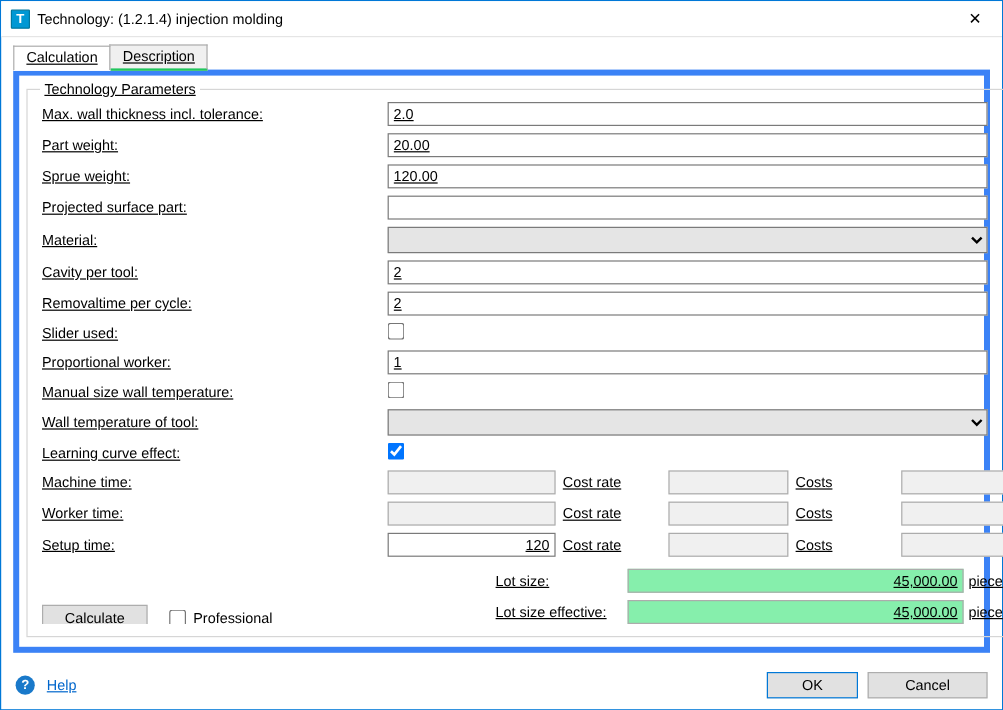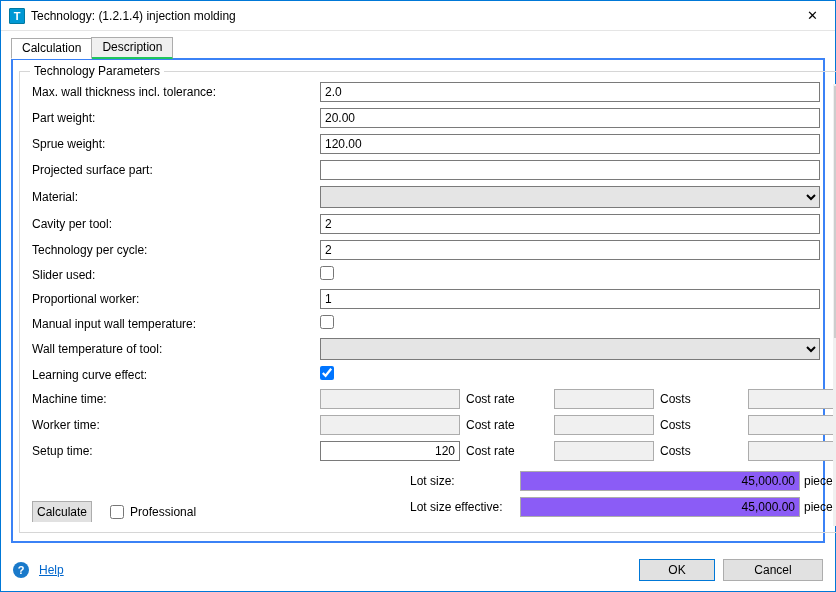--- a/index.html
+++ b/index.html
@@ -49,20 +49,21 @@
     justify-content: center;
     font-size: 13px;
     color: #000;
   }
 
   .body-area {
     flex: 1;
     padding: 8px 10px 6px 10px;
     display: flex;
     flex-direction: column;
+    text-decoration: underline;
   }
 
   .tabs {
     display: flex;
     align-items: flex-end;
     height: 20px;
     position: relative;
     z-index: 2;
   }
   .tab {
@@ -76,21 +77,21 @@
   .tab.active {
     border-bottom: 1px solid #fff;
     z-index: 3;
   }
   .tab.inactive {
     background: #f0f0f0;
     border-bottom: 2px solid #22c55e;
   }
 
   .tabpanel {
-    border: 2px solid #3b82f6;
+    border: 5px solid #3b82f6;
     flex: 1;
     margin-top: -1px;
     padding: 4px 6px 8px 6px;
     position: relative;
     display: flex;
     flex-direction: column;
   }
 
   fieldset.params {
     border: 1px solid #d6d6d6;
@@ -168,37 +169,37 @@
   .lot-row {
     display: grid;
     grid-template-columns: 380px 110px 280px 40px;
     align-items: center;
     margin-top: 10px;
   }
   .lot-row .lot-lbl { text-align: left; }
   .lot-ro {
     height: 20px;
     border: 1px solid #acacac;
-    background: #8b5cf6;
+    background: #86efac;
     text-align: right;
     padding: 2px 4px;
     font-size: 12px;
   }
   .lot-unit { padding-left: 4px; }
 
   .bottom-actions {
     display: flex;
     align-items: center;
     gap: 18px;
     margin-top: 10px;
     padding-left: 2px;
   }
   .btn {
     height: 22px;
-    padding: 0 4px;
+    padding: 0 18px;
     border: 1px solid #adadad;
     background: #e1e1e1;
     font-family: inherit;
     font-size: 12px;
     cursor: pointer;
   }
   .prof-wrap { display:flex; align-items:flex-end; gap:6px; }
 
   .fake-scrollbar {
     position: absolute;
@@ -299,30 +300,30 @@
 
             <div class="lbl">Projected surface part:</div>
             <input class="txt-input w-full" value="" style="">
 
             <div class="lbl">Material:</div>
             <select class="combo"><option></option></select>
 
             <div class="lbl">Cavity per tool:</div>
             <input class="txt-input w-full" value="2" style="">
 
-            <div class="lbl">Technology per cycle:</div>
+            <div class="lbl">Removaltime per cycle:</div>
             <input class="txt-input w-full" value="2" style="">
 
             <div class="lbl">Slider used:</div>
             <div><input type="checkbox" class="chk" style=""></div>
 
             <div class="lbl">Proportional worker:</div>
             <input class="txt-input w-full" value="1" style="">
 
-            <div class="lbl">Manual input wall temperature:</div>
+            <div class="lbl">Manual size wall temperature:</div>
             <div><input type="checkbox" class="chk" style=""></div>
 
             <div class="lbl">Wall temperature of tool:</div>
             <select class="combo"><option></option></select>
 
             <div class="lbl">Learning curve effect:</div>
             <div><input type="checkbox" class="chk" checked="" style=""></div>
 
             <div class="lbl">Machine time:</div>
             <div class="time-row">

